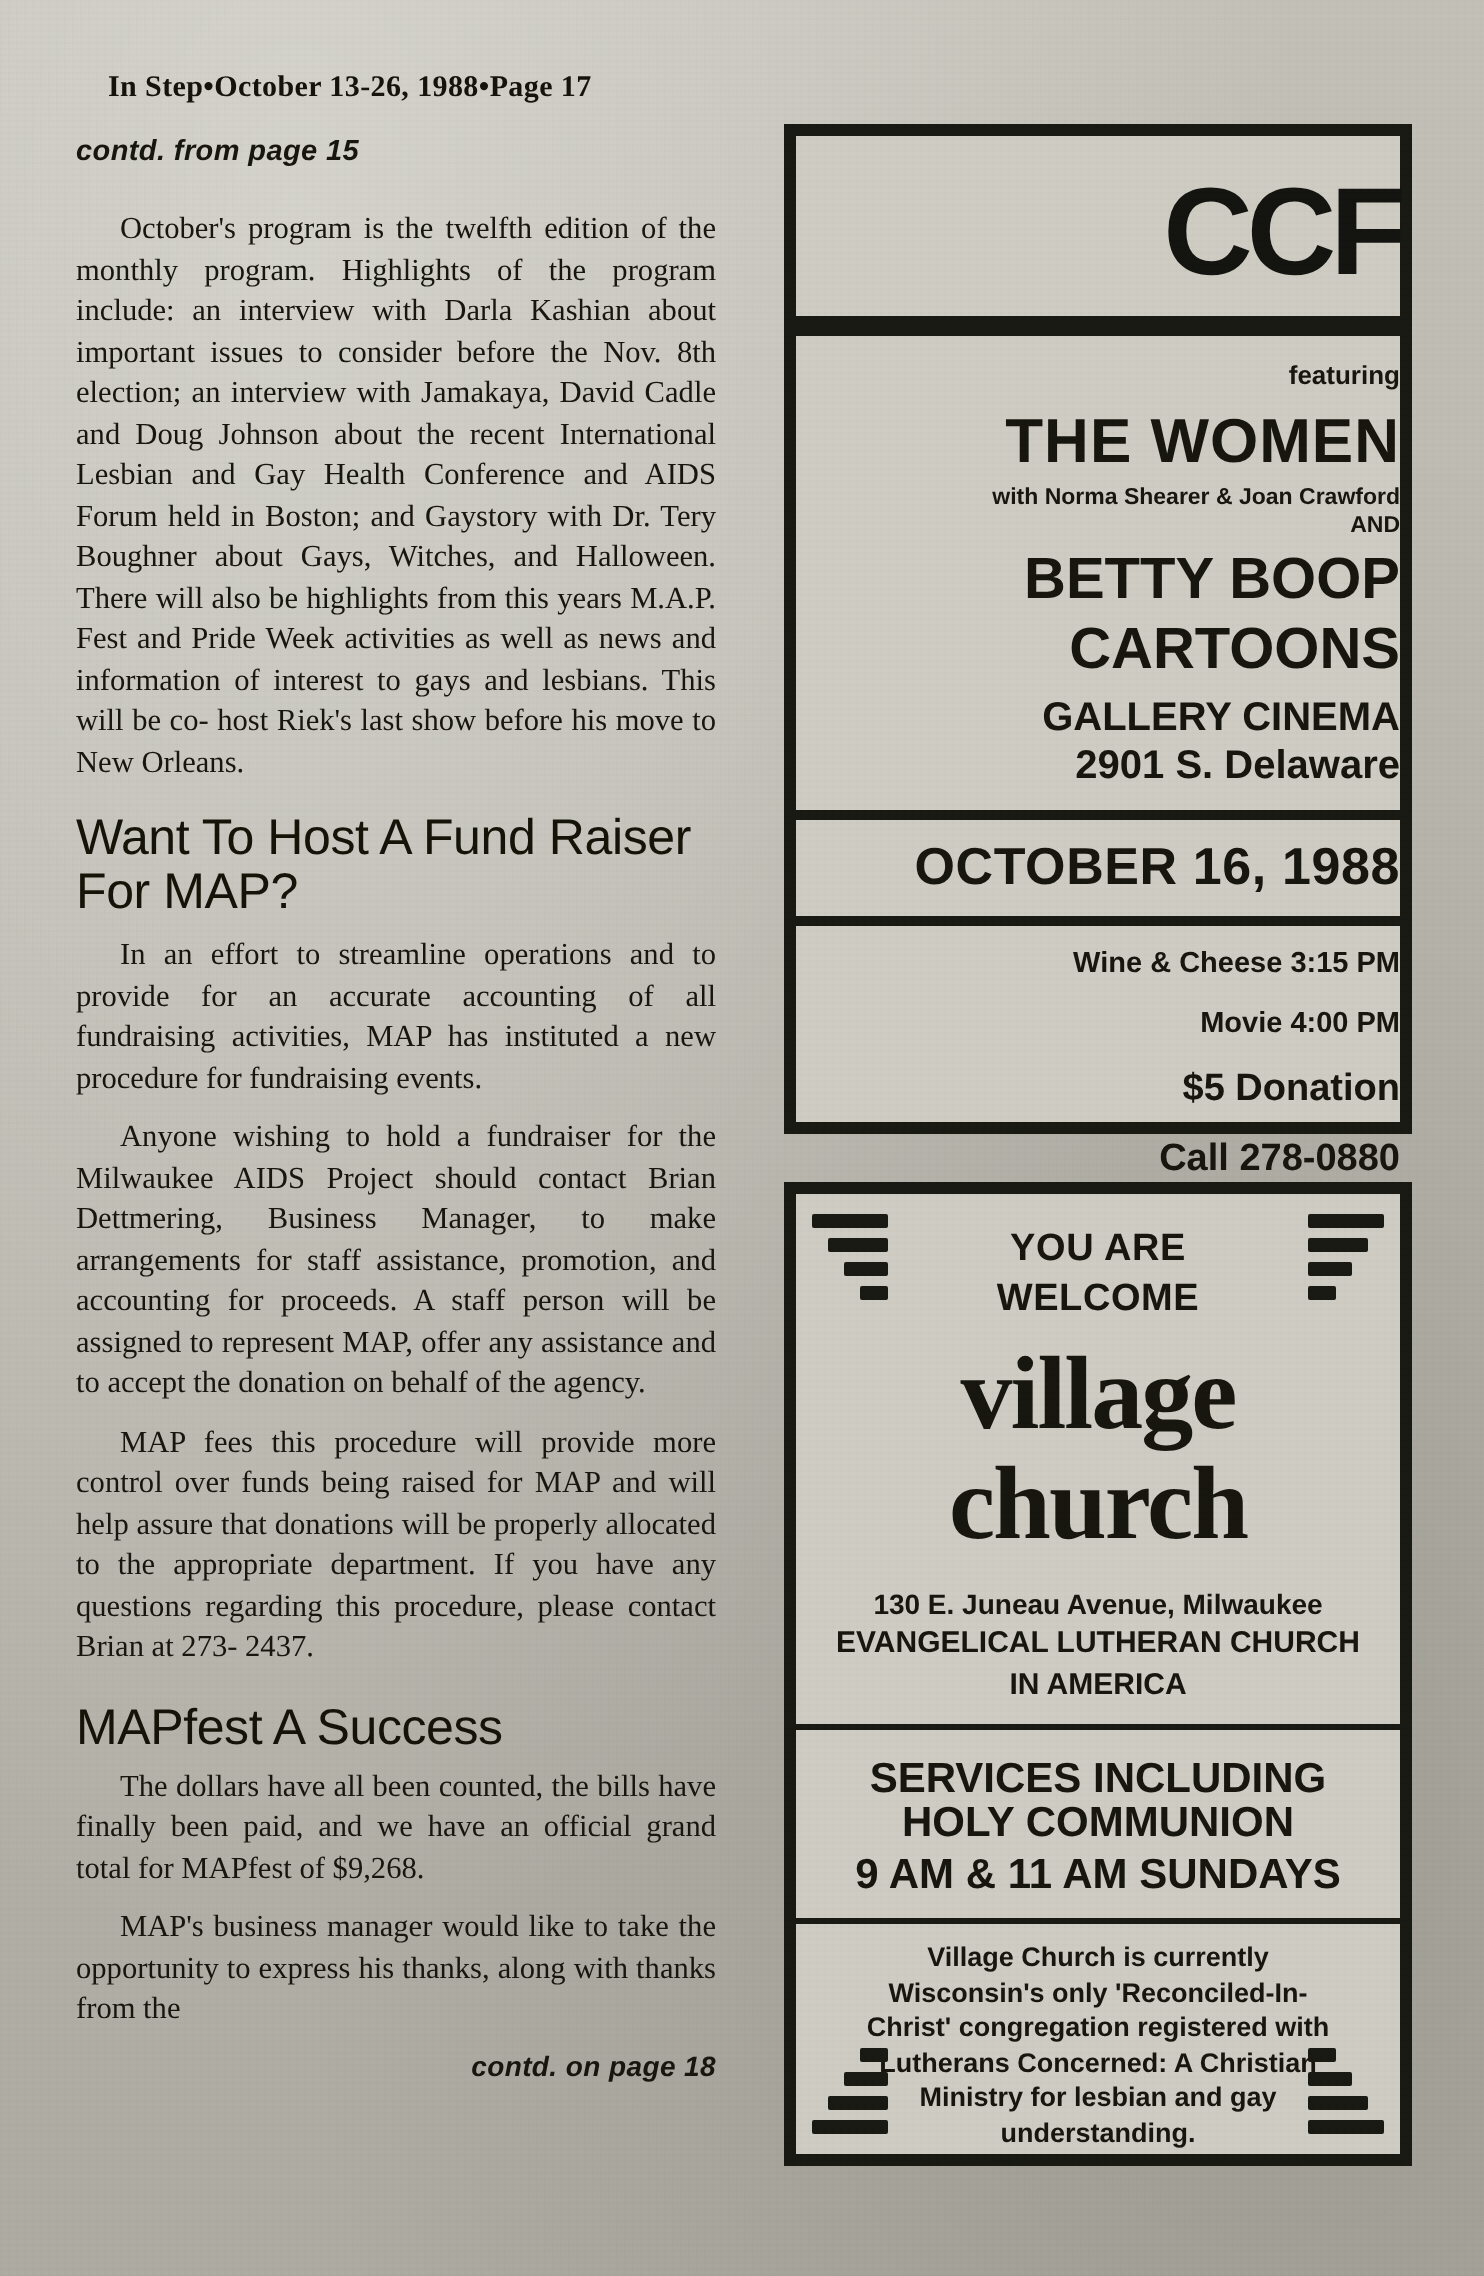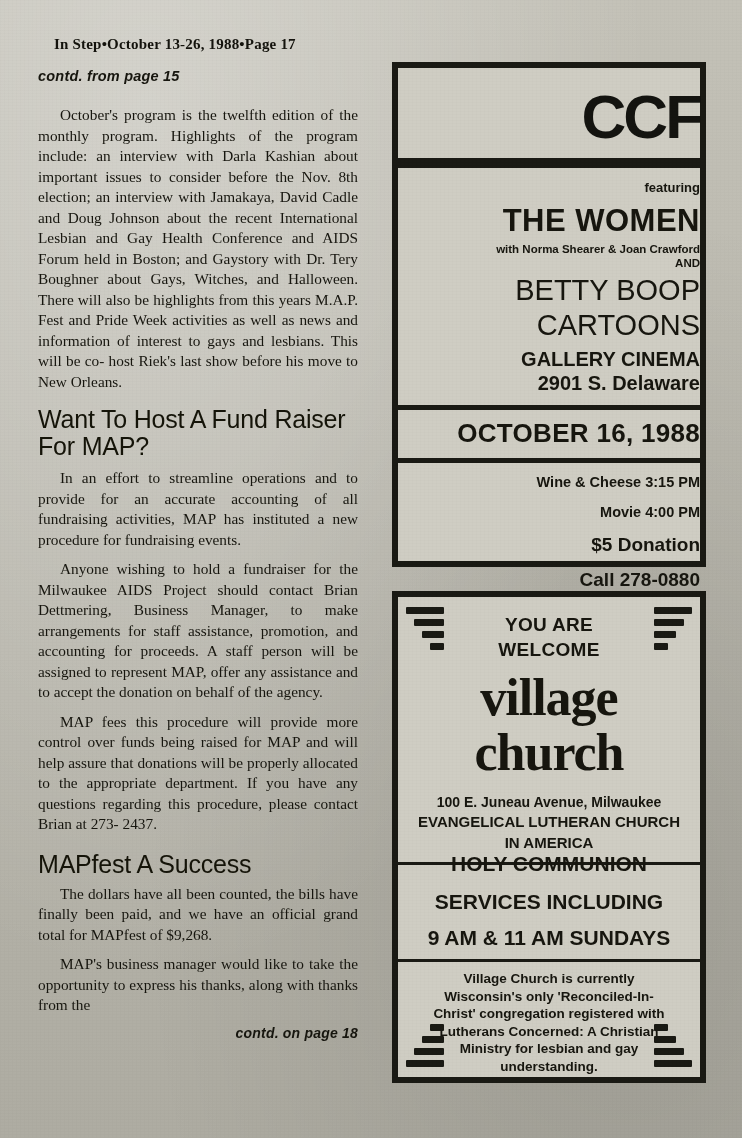--- a/index.html
+++ b/index.html
@@ -157,21 +157,21 @@
     padding: 1px 0 2px 0;
   }
   .and {
     font-family: "Liberation Sans", sans-serif;
     font-weight: bold;
     font-size: 11.5px;
     padding: 0 0 6px 0;
   }
   .betty {
     font-family: "Liberation Sans", sans-serif;
-    font-weight: normal;
+    font-weight: bold;
     font-size: 29px;
     line-height: 31px;
     padding: 0 0 4px 0;
   }
   .gallery {
     font-family: "Liberation Sans", sans-serif;
     font-weight: bold;
     font-size: 20px;
     line-height: 24px;
     padding: 2px 0 0 0;
@@ -351,26 +351,26 @@
         <span style="right:0; bottom:0; width:38px;"></span>
         <span style="right:8px; bottom:12px; width:30px;"></span>
         <span style="right:16px; bottom:24px; width:22px;"></span>
         <span style="right:24px; bottom:36px; width:14px;"></span>
       </div>
 
       <div class="welcome">YOU ARE</div>
       <div class="welcome" style="padding-top:0">WELCOME</div>
       <div class="village-word">village</div>
       <div class="church-word">church</div>
-      <div class="v-addr">100 E. Juneau Avenue, Milwaukee</div>
+      <div class="v-addr">130 E. Juneau Avenue, Milwaukee</div>
       <div class="v-denom">EVANGELICAL LUTHERAN CHURCH</div>
       <div class="v-denom" style="padding-top:0; margin-top:-8px;">IN AMERICA</div>
       <div class="rule thin"></div>
+      <div class="services">SERVICES INCLUDING</div>
       <div class="services" style="padding:0 4px;margin-top:-14px;">HOLY COMMUNION</div>
-      <div class="services">SERVICES INCLUDING</div>
       <div class="services" style="padding:0 4px 8px 4px;">9 AM &amp; 11 AM SUNDAYS</div>
       <div class="rule thin"></div>
       <div class="v-note">Village Church is currently Wisconsin's only 'Reconciled-In-Christ' congregation registered with Lutherans Concerned: A Christian Ministry for lesbian and gay understanding.</div>
     </div>
 
   </div>
 
   <div class="grain"></div>
 </div>
 

